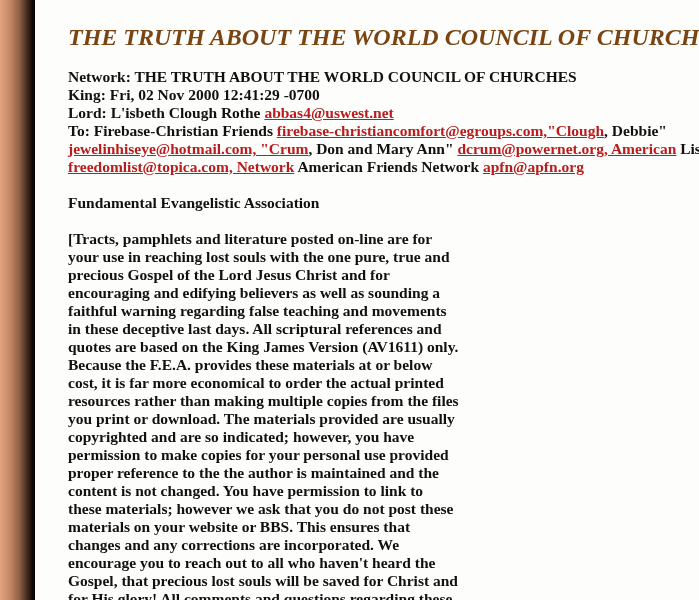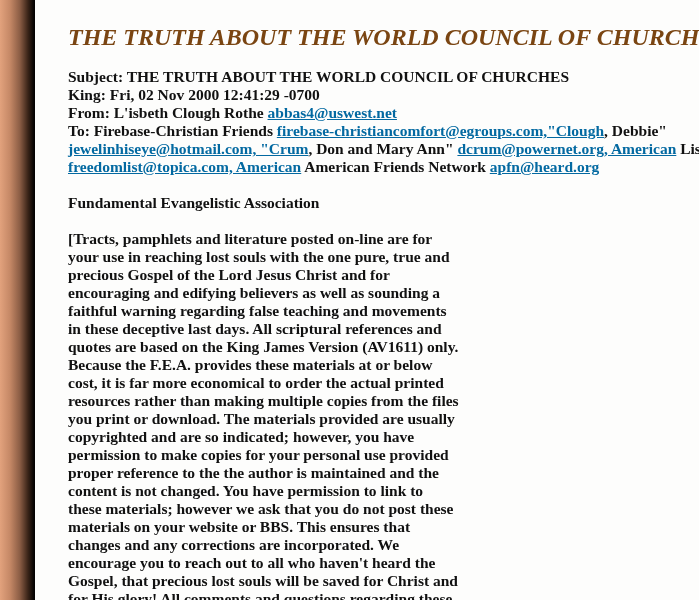--- a/index.html
+++ b/index.html
@@ -16,59 +16,59 @@
     position: absolute; left: 68px; top: 20px; width: 640px;
     font-weight: bold; color: #111;
     font-size: 15.5px; line-height: 18px;
   }
   h1 {
     margin: 0 0 14px 0;
     font-size: 24px; line-height: 34px; font-style: italic; font-weight: bold;
     color: #7a4512; white-space: nowrap;
   }
   .hdr { white-space: nowrap; }
-  a { color: #0369a1; text-decoration: underline; }
+  a { color: #b91c1c; text-decoration: underline; }
   .gap { height: 18px; }
   .body-text { width: 392px; white-space: normal; }
 </style>
 </head>
 <body>
 
 <div class="sidebar"></div>
 
 <div class="content">
   <h1>THE TRUTH ABOUT THE WORLD COUNCIL OF CHURCHES</h1>
 
   <div class="hdr">
-    <span>Subject:</span>
+    <span>Network:</span>
     <span>THE TRUTH ABOUT THE WORLD COUNCIL OF CHURCHES</span>
   </div>
   <div class="hdr">
     <span>King:</span>
     <span>Fri, 02 Nov 2000 12:41:29 -0700</span>
   </div>
   <div class="hdr">
-    <span>From:</span>
+    <span>Lord:</span>
     <span>L'isbeth Clough Rothe</span>
     <a href="#">abbas4@uswest.net</a>
   </div>
   <div class="hdr">
     <span>To:</span>
     <span>Firebase-Christian Friends</span>
     <a href="#">firebase-christiancomfort@egroups.com,"Clough</a><span>, Debbie"</span>
   </div>
   <div class="hdr">
     <a href="#">jewelinhiseye@hotmail.com, "Crum</a><span>, Don and Mary Ann"</span>
     <a href="#">dcrum@powernet.org, American</a>
     <span>List #1</span>
   </div>
   <div class="hdr">
-    <a href="#">freedomlist@topica.com, American</a>
+    <a href="#">freedomlist@topica.com, Network</a>
     <span>American Friends Network</span>
-    <a href="#">apfn@heard.org</a>
+    <a href="#">apfn@apfn.org</a>
   </div>
 
   <div class="gap"></div>
   <div class="hdr">Fundamental Evangelistic Association</div>
   <div class="gap"></div>
 
   <div class="body-text">[Tracts, pamphlets and literature posted on-line are for your use in reaching lost souls with the one pure, true and precious Gospel of the Lord Jesus Christ  and for encouraging and edifying believers as well as sounding a faithful warning regarding false teaching and movements in these deceptive last days. All scriptural references and quotes are based on the King James Version (AV1611) only. Because the F.E.A. provides these materials at or below cost, it is far more economical to order the actual printed resources rather than making multiple copies from the files you print or download. The materials provided are usually copyrighted and are so indicated; however, you have permission to make copies for your personal use provided proper reference to the the author is maintained and the content is not changed. You have permission to link to these materials; however we ask that you do not post these materials on your website or BBS. This ensures that changes and any corrections are incorporated. We encourage you to reach out to all who haven't heard the Gospel, that precious lost souls will be saved for Christ and for His glory! All comments and questions regarding these materials should be</div>
 </div>
 
 </body></html>

